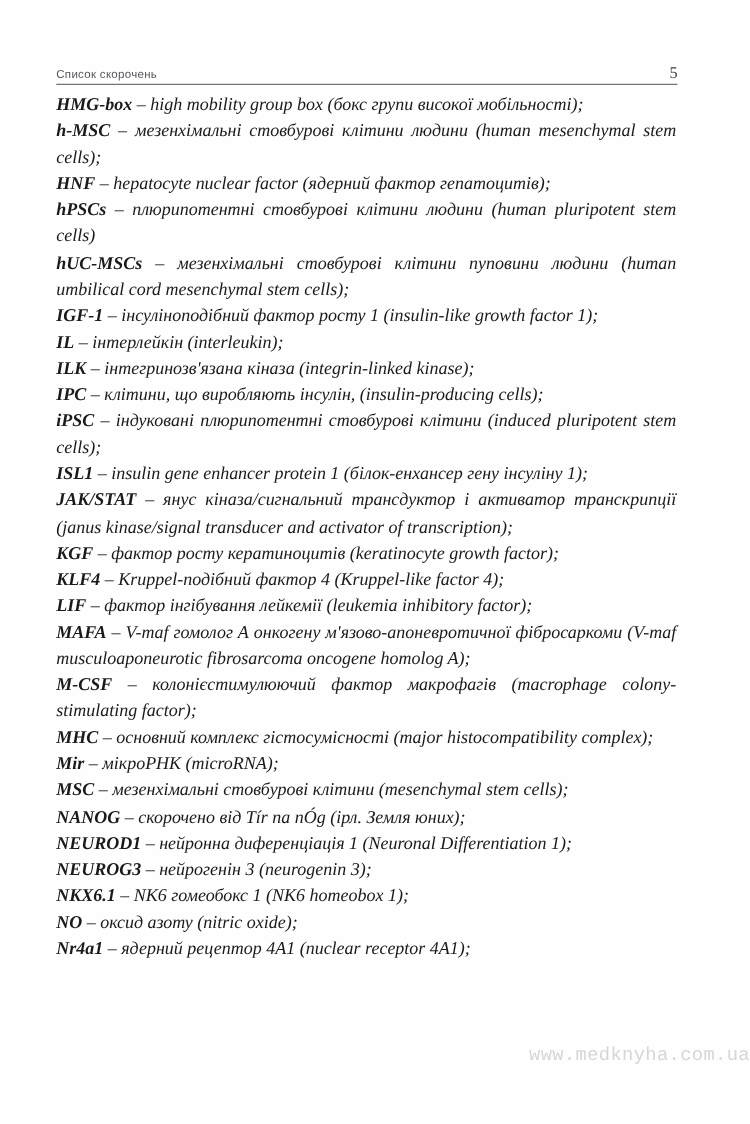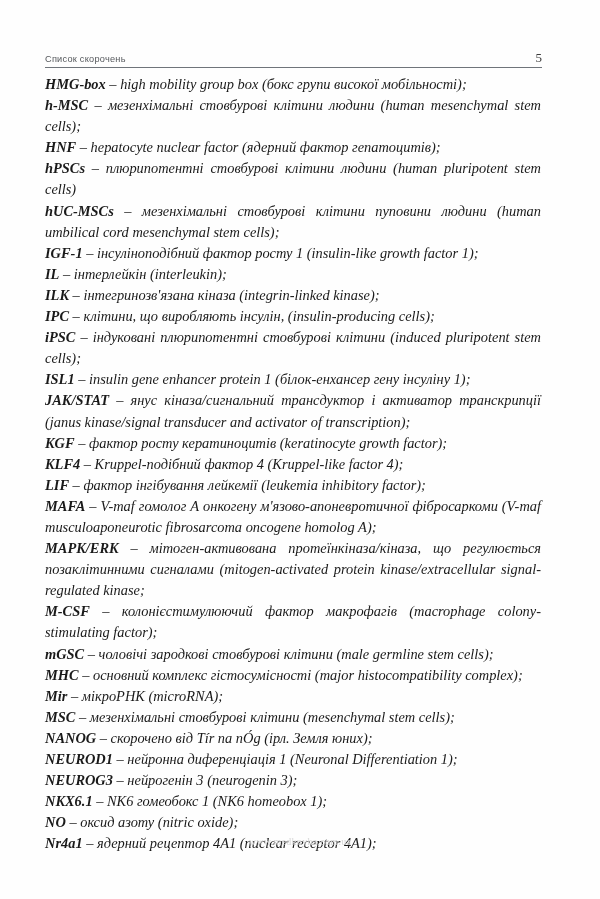--- a/index.html
+++ b/index.html
@@ -83,23 +83,23 @@
     font-weight: bold;
   }
   
 
   
   .watermark {
     position: absolute;
     left: 0;
     right: 0;
     top: 836px;
-    text-align: center;
-    font-family: Liberation Serif, serif;
-    font-size: 10px;
+    text-align: right;
+    font-family: Liberation Mono, monospace;
+    font-size: 15px;
     letter-spacing: 0.3px;
     color: #d6d6d6;
     user-select: none;
   }
 </style>
 </head>
 <body>
 
 <div class="page">
 
@@ -119,23 +119,21 @@
       <p class="entry"><span class="term">IL</span><span class="definition"> – інтерлейкін (interleukin);</span></p>
       <p class="entry"><span class="term">ILK</span><span class="definition"> – інтегринозв'язана кіназа (integrin-linked kinase);</span></p>
       <p class="entry"><span class="term">IPC</span><span class="definition"> – клітини, що виробляють інсулін, (insulin-producing cells);</span></p>
       <p class="entry"><span class="term">iPSC</span><span class="definition"> – індуковані плюрипотентні стовбурові клітини (induced pluripotent stem cells);</span></p>
       <p class="entry"><span class="term">ISL1</span><span class="definition"> – insulin gene enhancer protein 1 (білок-енхансер гену інсуліну 1);</span></p>
       <p class="entry"><span class="term">JAK/STAT</span><span class="definition"> – янус кіназа/сигнальний трансдуктор і активатор транскрипції (janus kinase/signal transducer and activator of transcription);</span></p>
       <p class="entry"><span class="term">KGF</span><span class="definition"> – фактор росту кератиноцитів (keratinocyte growth factor);</span></p>
       <p class="entry"><span class="term">KLF4</span><span class="definition"> – Kruppel-подібний фактор 4 (Kruppel-like factor 4);</span></p>
       <p class="entry"><span class="term">LIF</span><span class="definition"> – фактор інгібування лейкемії (leukemia inhibitory factor);</span></p>
       <p class="entry"><span class="term">MAFA</span><span class="definition"> – V-maf гомолог А онкогену м'язово-апоневротичної фібросаркоми (V-maf musculoaponeurotic fibrosarcoma oncogene homolog A);</span></p>
-      <p class="entry"><span class="term">MAPK/ERK</span><span class="definition"> – мітоген-активована протеїнкіназа/кіназа, що регулюється позаклітинними сигналами (mitogen-activated protein kinase/extracellular signal-regulated kinase;</span></p>
       <p class="entry"><span class="term">M-CSF</span><span class="definition"> – колонієстимулюючий фактор макрофагів (macrophage colony-stimulating factor);</span></p>
-      <p class="entry"><span class="term">mGSC</span><span class="definition"> – чоловічі зародкові стовбурові клітини (male germline stem cells);</span></p>
       <p class="entry"><span class="term">MHC</span><span class="definition"> – основний комплекс гістосумісності (major histocompatibility complex);</span></p>
       <p class="entry"><span class="term">Mir</span><span class="definition"> – мікроРНК (microRNA);</span></p>
       <p class="entry"><span class="term">MSC</span><span class="definition"> – мезенхімальні стовбурові клітини (mesenchymal stem cells);</span></p>
       <p class="entry"><span class="term">NANOG</span><span class="definition"> – скорочено від Tír na nÓg (ірл. Земля юних);</span></p>
       <p class="entry"><span class="term">NEUROD1</span><span class="definition"> – нейронна диференціація 1 (Neuronal Differentiation 1);</span></p>
       <p class="entry"><span class="term">NEUROG3</span><span class="definition"> – нейрогенін 3 (neurogenin 3);</span></p>
       <p class="entry"><span class="term">NKX6.1</span><span class="definition"> – NK6 гомеобокс 1 (NK6 homeobox 1);</span></p>
       <p class="entry"><span class="term">NO</span><span class="definition"> – оксид азоту (nitric oxide);</span></p>
       <p class="entry"><span class="term">Nr4a1</span><span class="definition"> – ядерний рецептор 4А1 (nuclear receptor 4A1);</span></p>
     </div>

